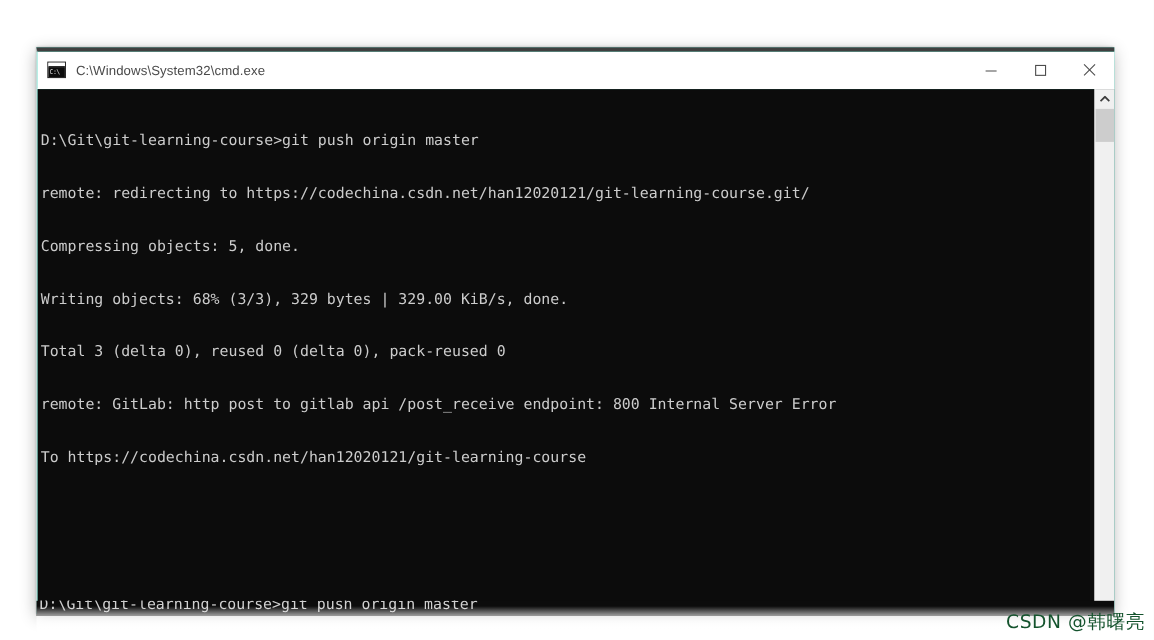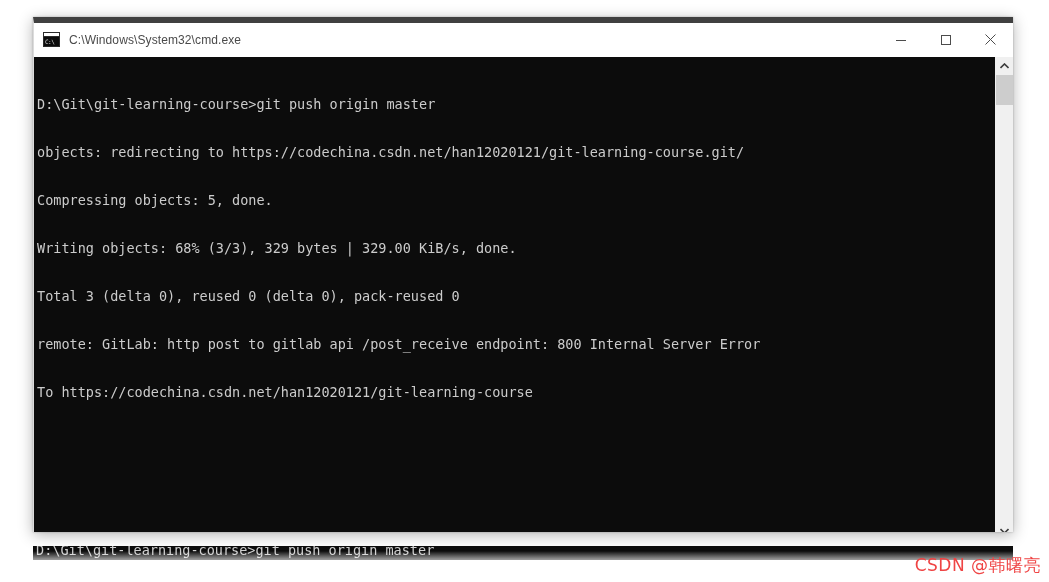--- a/index.html
+++ b/index.html
@@ -12,26 +12,26 @@
     height: 582px;
     position: relative;
     overflow: hidden;
     font-family: "Liberation Sans", sans-serif;
   }
 
   
   #cmd-window {
     position: absolute;
     left: 33px;
-    top: 17px;
+    top: 43px;
     width: 980px;
     height: 515px;
     background: #5eead4;
     box-shadow: 0 3px 14px rgba(0,0,0,0.30), 0 0 2px rgba(0,0,0,0.25);
-    border-top: 6px solid #404040;
+    border-top: 4px solid #404040;
     border-left: 1px solid #dcdcdc;
     box-sizing: border-box;
     overflow: hidden;
   }
 
   
   #title-bar {
     position: relative;
     height: 33px;
     background: #ffffff;
@@ -179,21 +179,21 @@
         rgba(255,255,255,0.95) 24px,
         rgba(255,255,255,1) 32px);
   }
 
   
   #watermark {
     position: absolute;
     right: 8px;
     bottom: 5px;
     font-size: 17px;
-    color: #ef4444;
+    color: #14532d;
     font-family: "DejaVu Sans", sans-serif;
     letter-spacing: 0.5px;
     white-space: nowrap;
   }
 </style>
 </head>
 <body>
 
 <div id="cmd-window">
 
@@ -220,21 +220,21 @@
           <line x1="1.5" y1="1.5" x2="11.5" y2="11.5" stroke="#4c4c4c" stroke-width="1"></line>
           <line x1="11.5" y1="1.5" x2="1.5" y2="11.5" stroke="#4c4c4c" stroke-width="1"></line>
         </svg>
       </div>
     </div>
   </div>
 
   <div id="console-area">
     <div id="console-text">
       <div class="console-line">D:\Git\git-learning-course&gt;git push origin master</div>
-      <div class="console-line">objects: redirecting to https://codechina.csdn.net/han12020121/git-learning-course.git/</div>
+      <div class="console-line">remote: redirecting to https://codechina.csdn.net/han12020121/git-learning-course.git/</div>
       <div class="console-line">Compressing objects: 5, done.</div>
       <div class="console-line">Writing objects: 68% (3/3), 329 bytes | 329.00 KiB/s, done.</div>
       <div class="console-line">Total 3 (delta 0), reused 0 (delta 0), pack-reused 0</div>
       <div class="console-line">remote: GitLab: http post to gitlab api /post_receive endpoint: 800 Internal Server Error</div>
       <div class="console-line">To https://codechina.csdn.net/han12020121/git-learning-course</div>
       
       
       
     </div>
 

